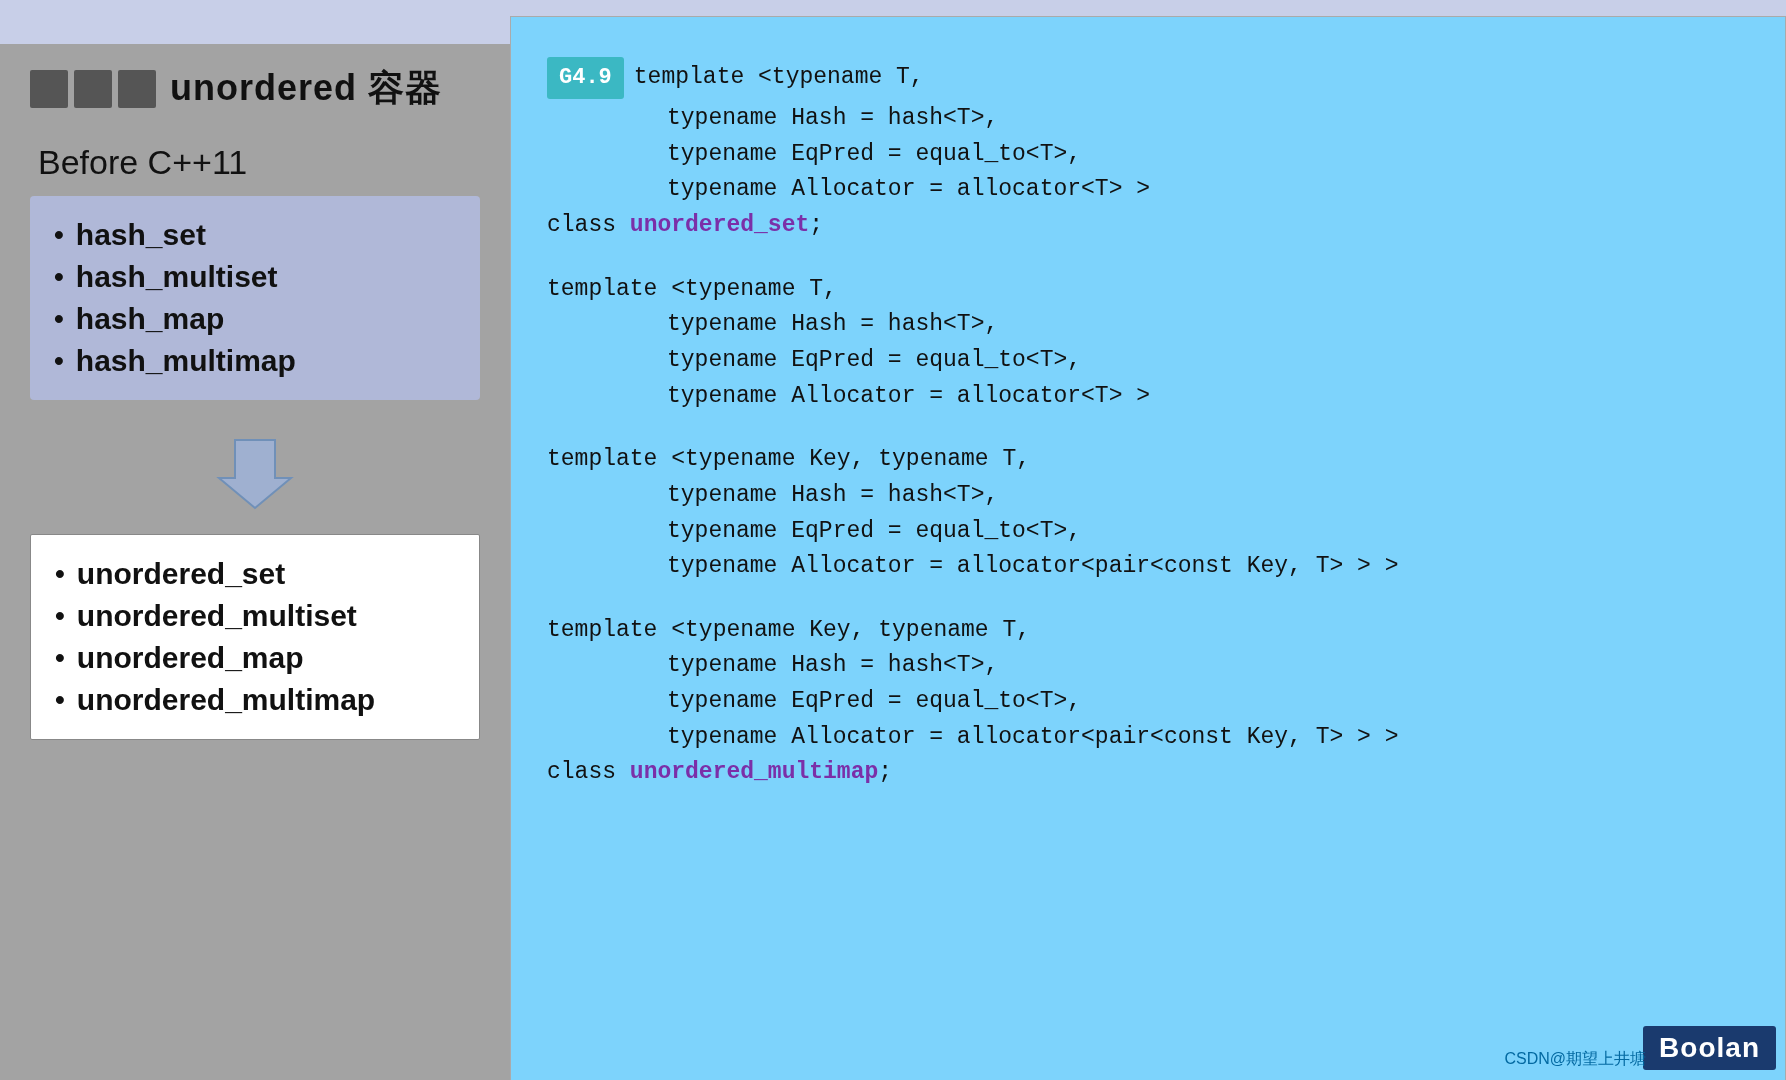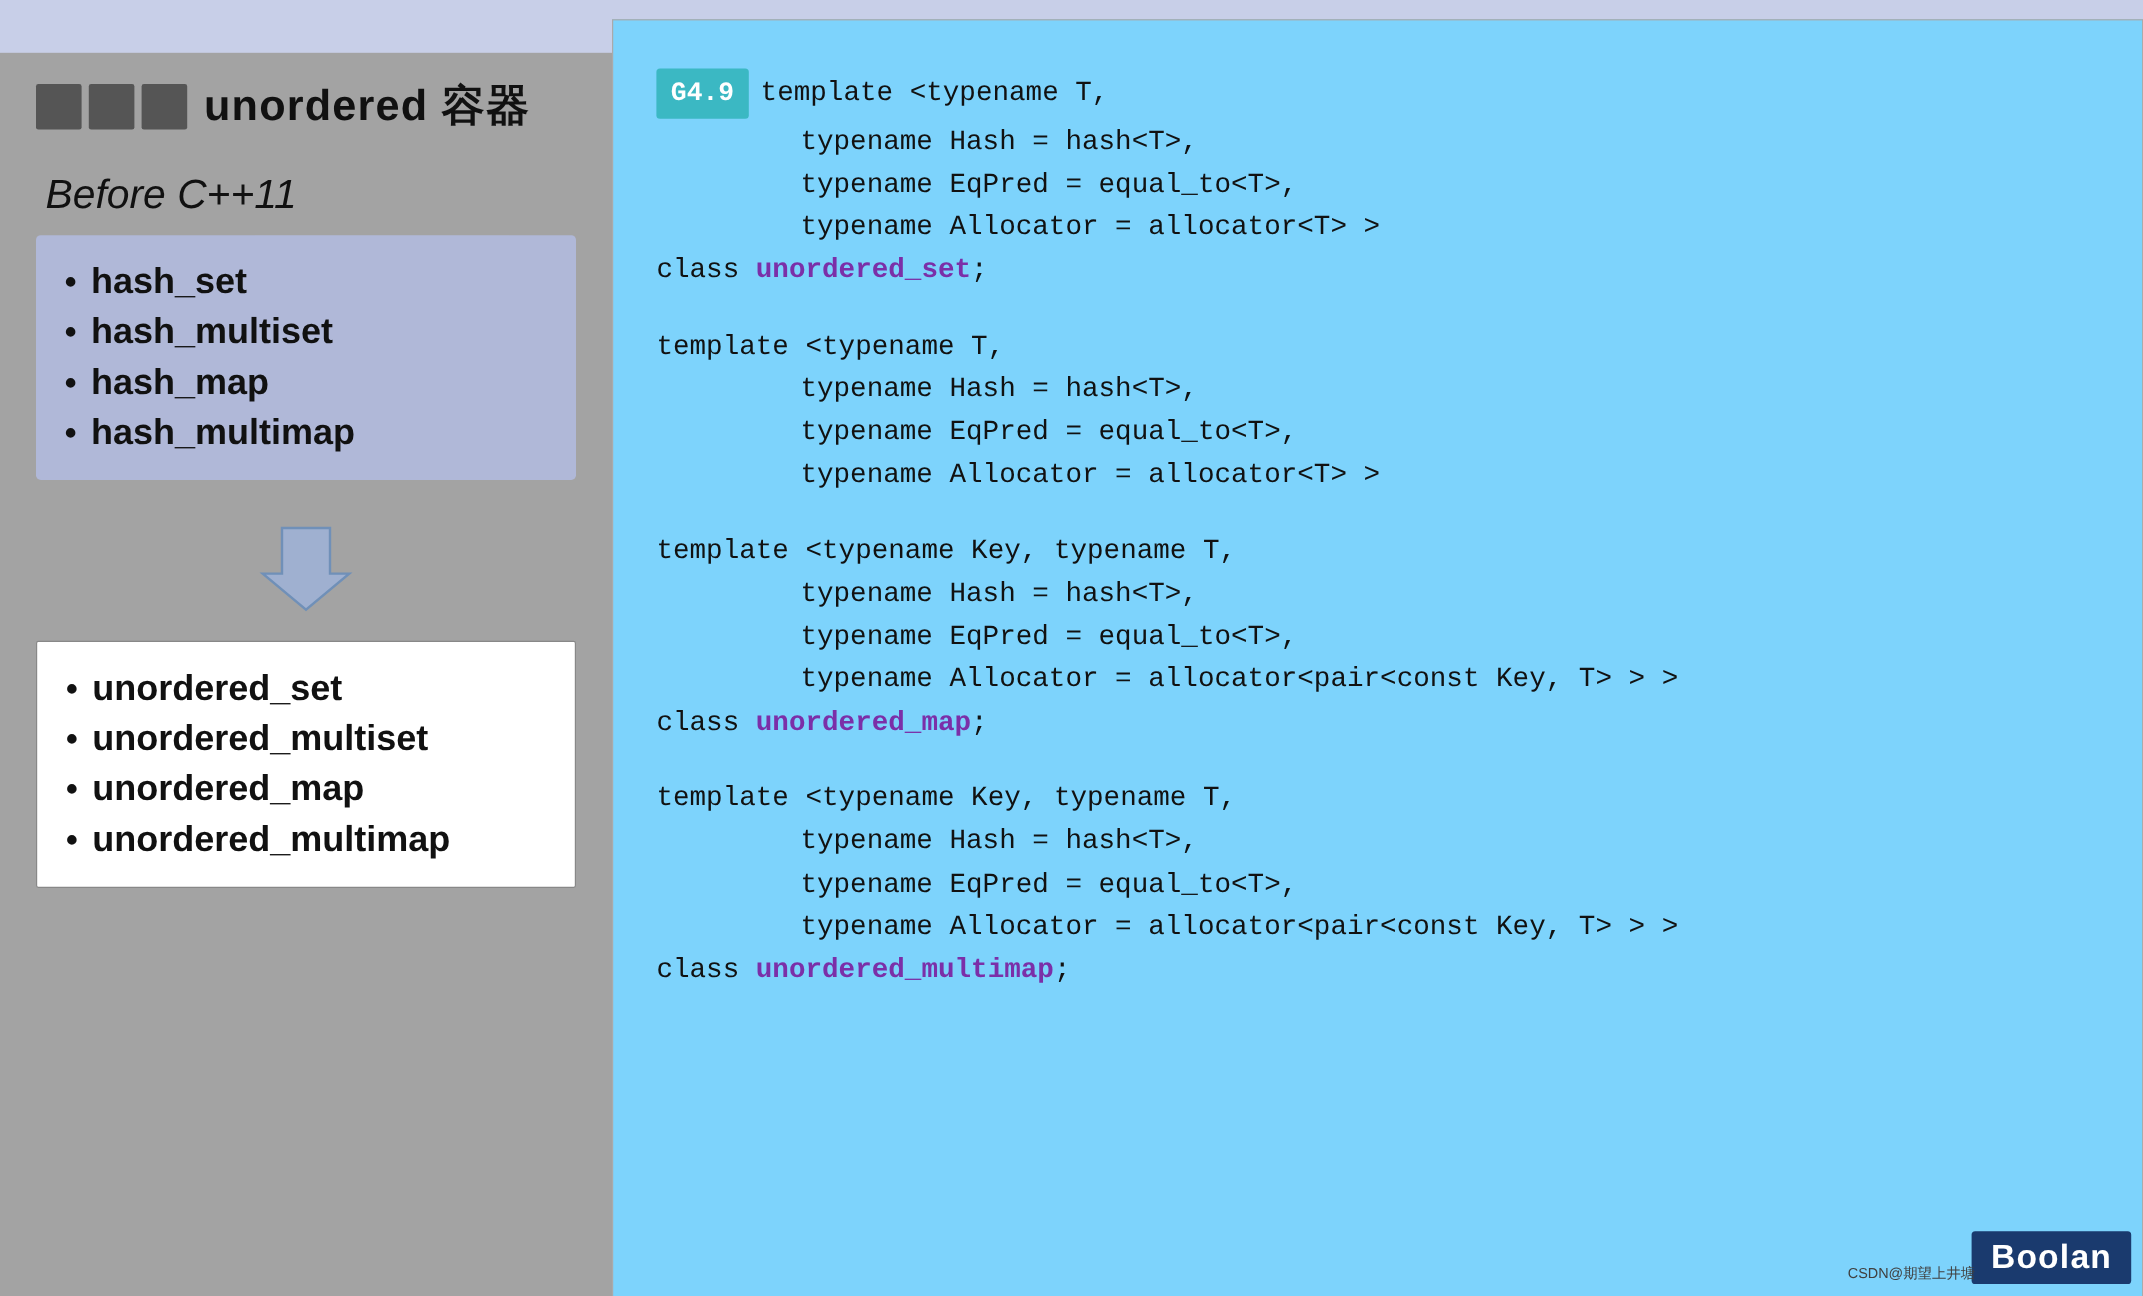--- a/index.html
+++ b/index.html
@@ -52,21 +52,20 @@
       letter-spacing: 1px;
     }
 
     
     .section-label {
       font-size: 34px;
       font-weight: normal;
       color: #111;
       margin-bottom: 14px;
       margin-left: 8px;
-      font-style: italic;
     }
 
     .before-box {
       background: #b0b8d8;
       border-radius: 4px;
       padding: 18px 24px;
       margin-bottom: 30px;
     }
 
     .after-box {
@@ -151,22 +150,22 @@
       font-weight: bold;
       padding: 6px 16px;
       border-radius: 3px;
       letter-spacing: 1px;
     }
 
     .watermark-sub {
       position: absolute;
       bottom: 10px;
       right: 140px;
-      color: #404040;
-      font-size: 12px;
+      color: #0369a1;
+      font-size: 16px;
     }
 
     
     .arrow-svg {
       display: block;
       margin: 0 auto;
     }
   </style>
 </head>
 <body>
@@ -249,21 +248,20 @@
     <div style="padding-left:120px;">typename Hash = hash&lt;T&gt;,</div>
     <div style="padding-left:120px;">typename EqPred = equal_to&lt;T&gt;,</div>
     <div style="padding-left:120px;">typename Allocator = allocator&lt;T&gt; &gt;</div>
   </div>
 
   <div class="code-block">
     <div>template &lt;typename Key, typename T,</div>
     <div style="padding-left:120px;">typename Hash = hash&lt;T&gt;,</div>
     <div style="padding-left:120px;">typename EqPred = equal_to&lt;T&gt;,</div>
     <div style="padding-left:120px;">typename Allocator = allocator&lt;pair&lt;const Key, T&gt; &gt; &gt;</div>
-    <div>class <span class="keyword-purple">unordered_map</span>;</div>
   </div>
 
   <div class="code-block">
     <div>template &lt;typename Key, typename T,</div>
     <div style="padding-left:120px;">typename Hash = hash&lt;T&gt;,</div>
     <div style="padding-left:120px;">typename EqPred = equal_to&lt;T&gt;,</div>
     <div style="padding-left:120px;">typename Allocator = allocator&lt;pair&lt;const Key, T&gt; &gt; &gt;</div>
     <div>class <span class="keyword-purple">unordered_multimap</span>;</div>
   </div>
 

